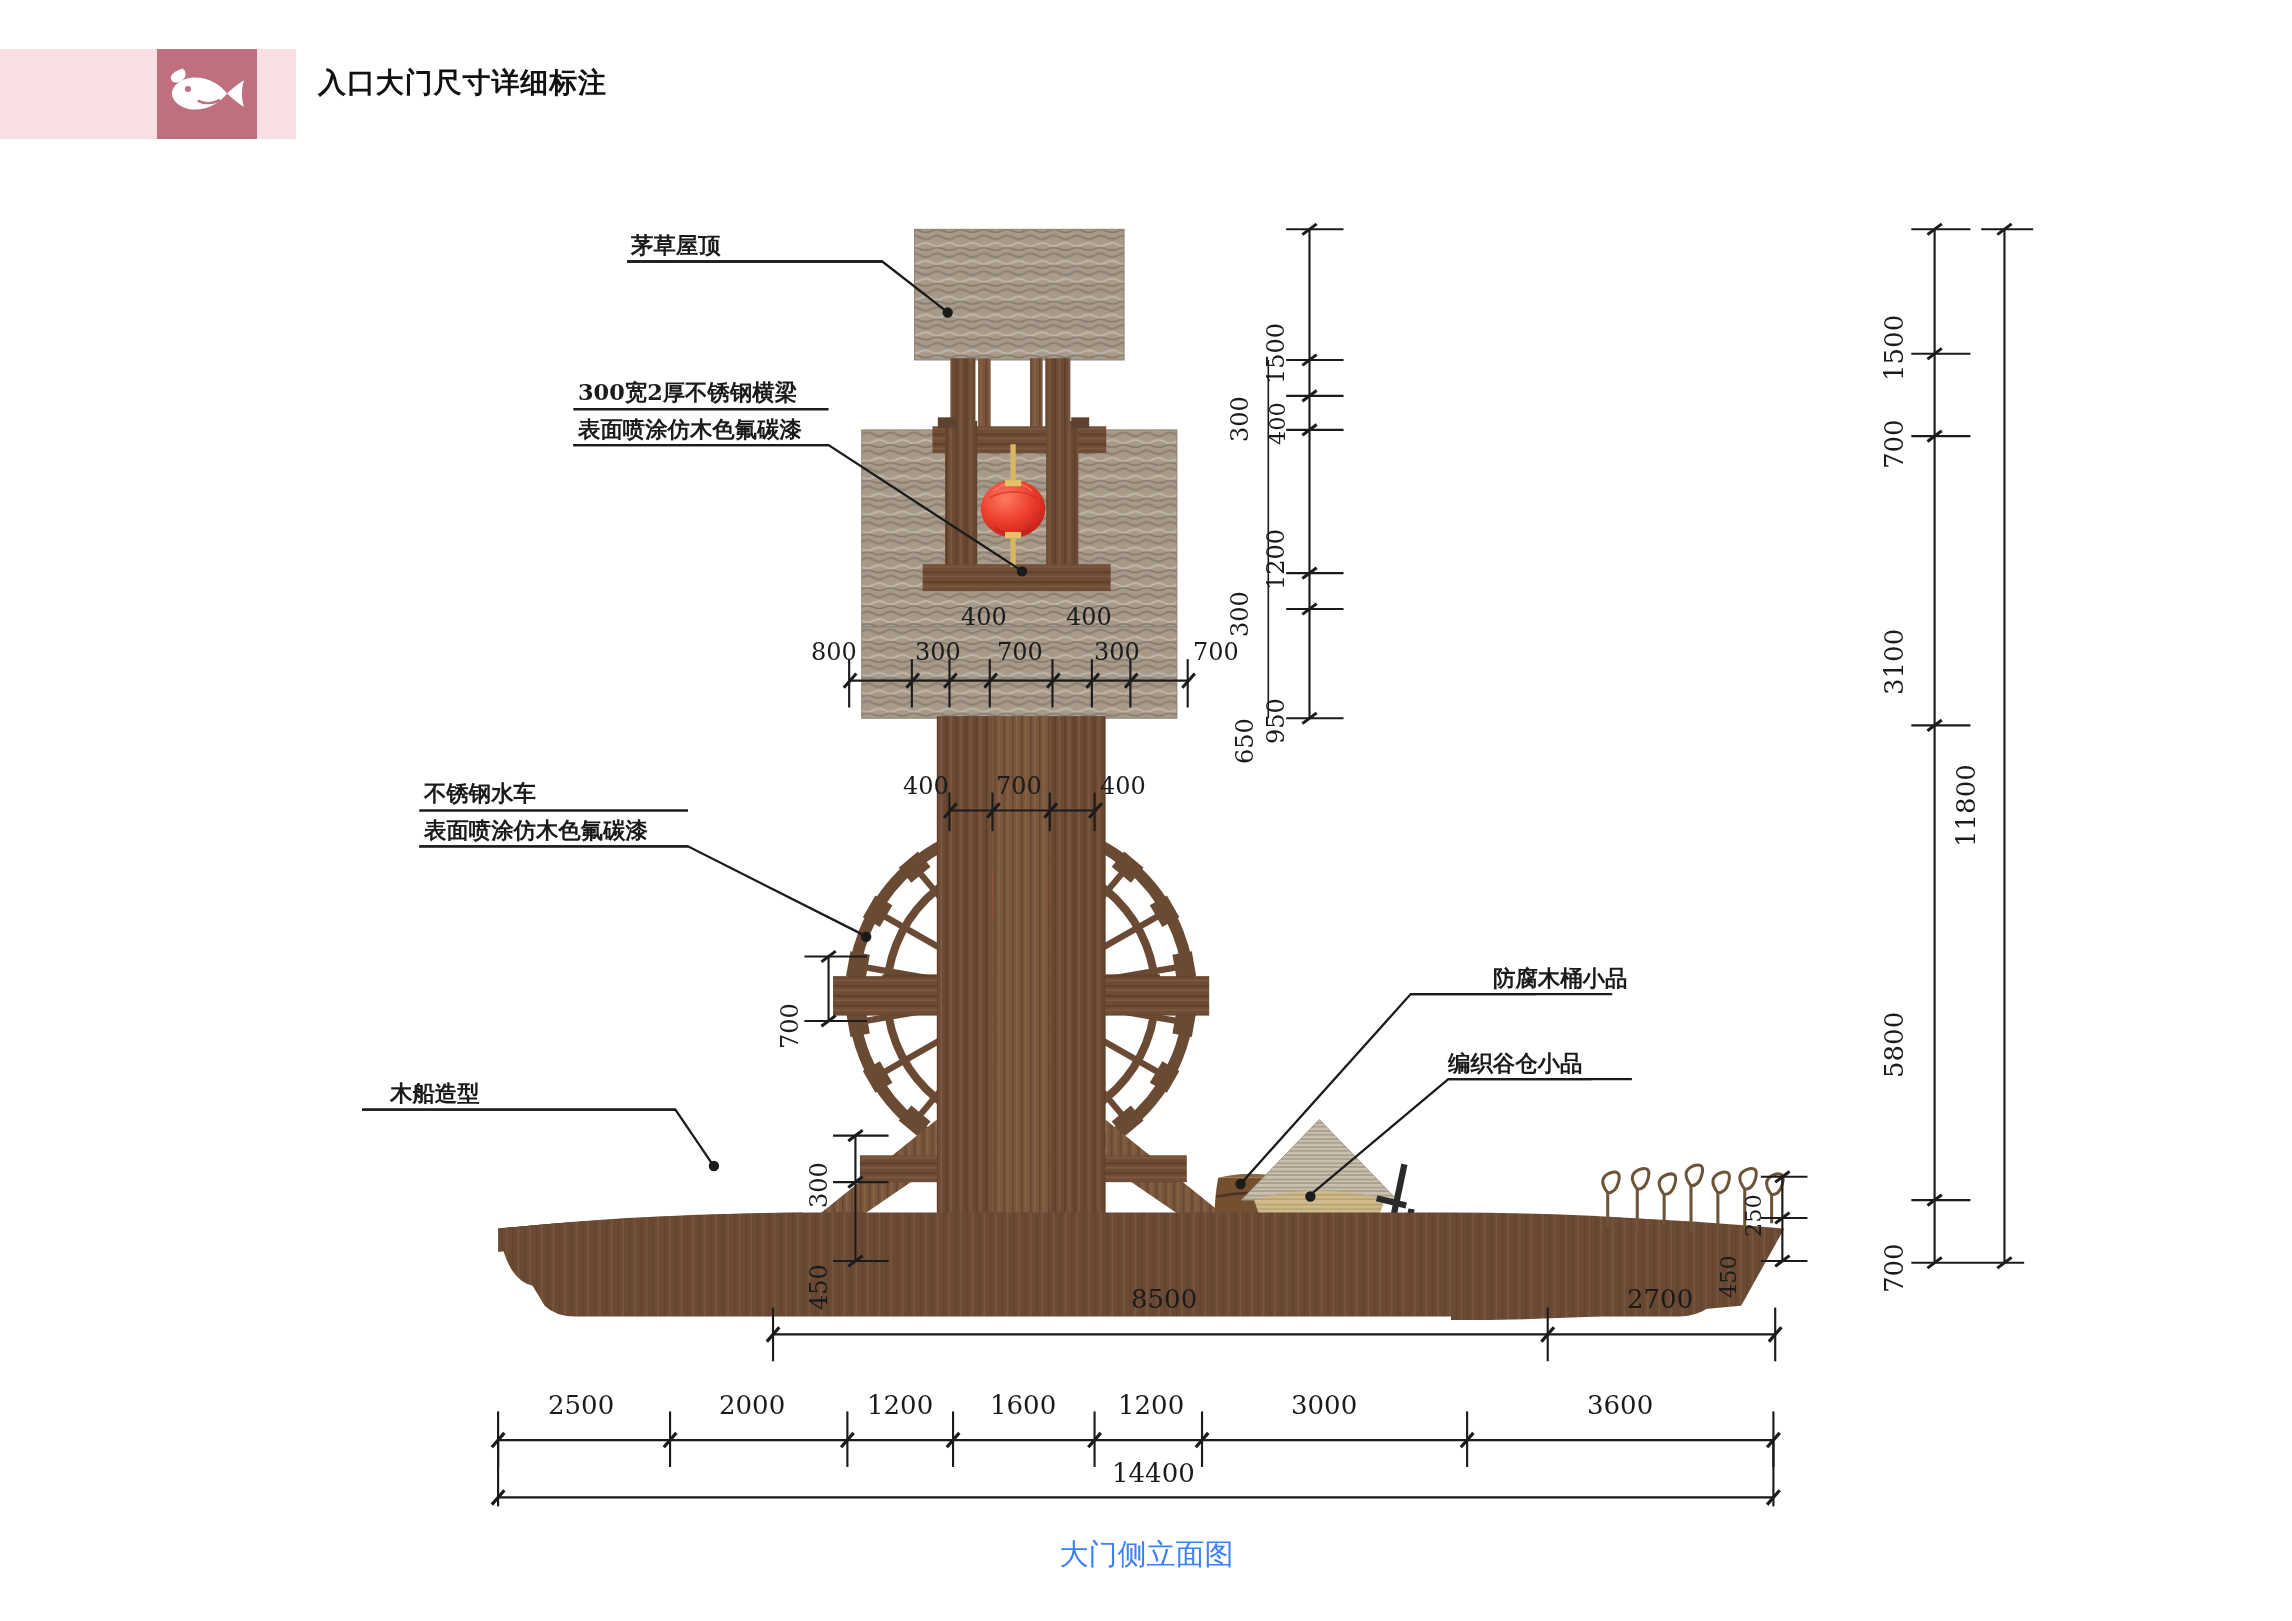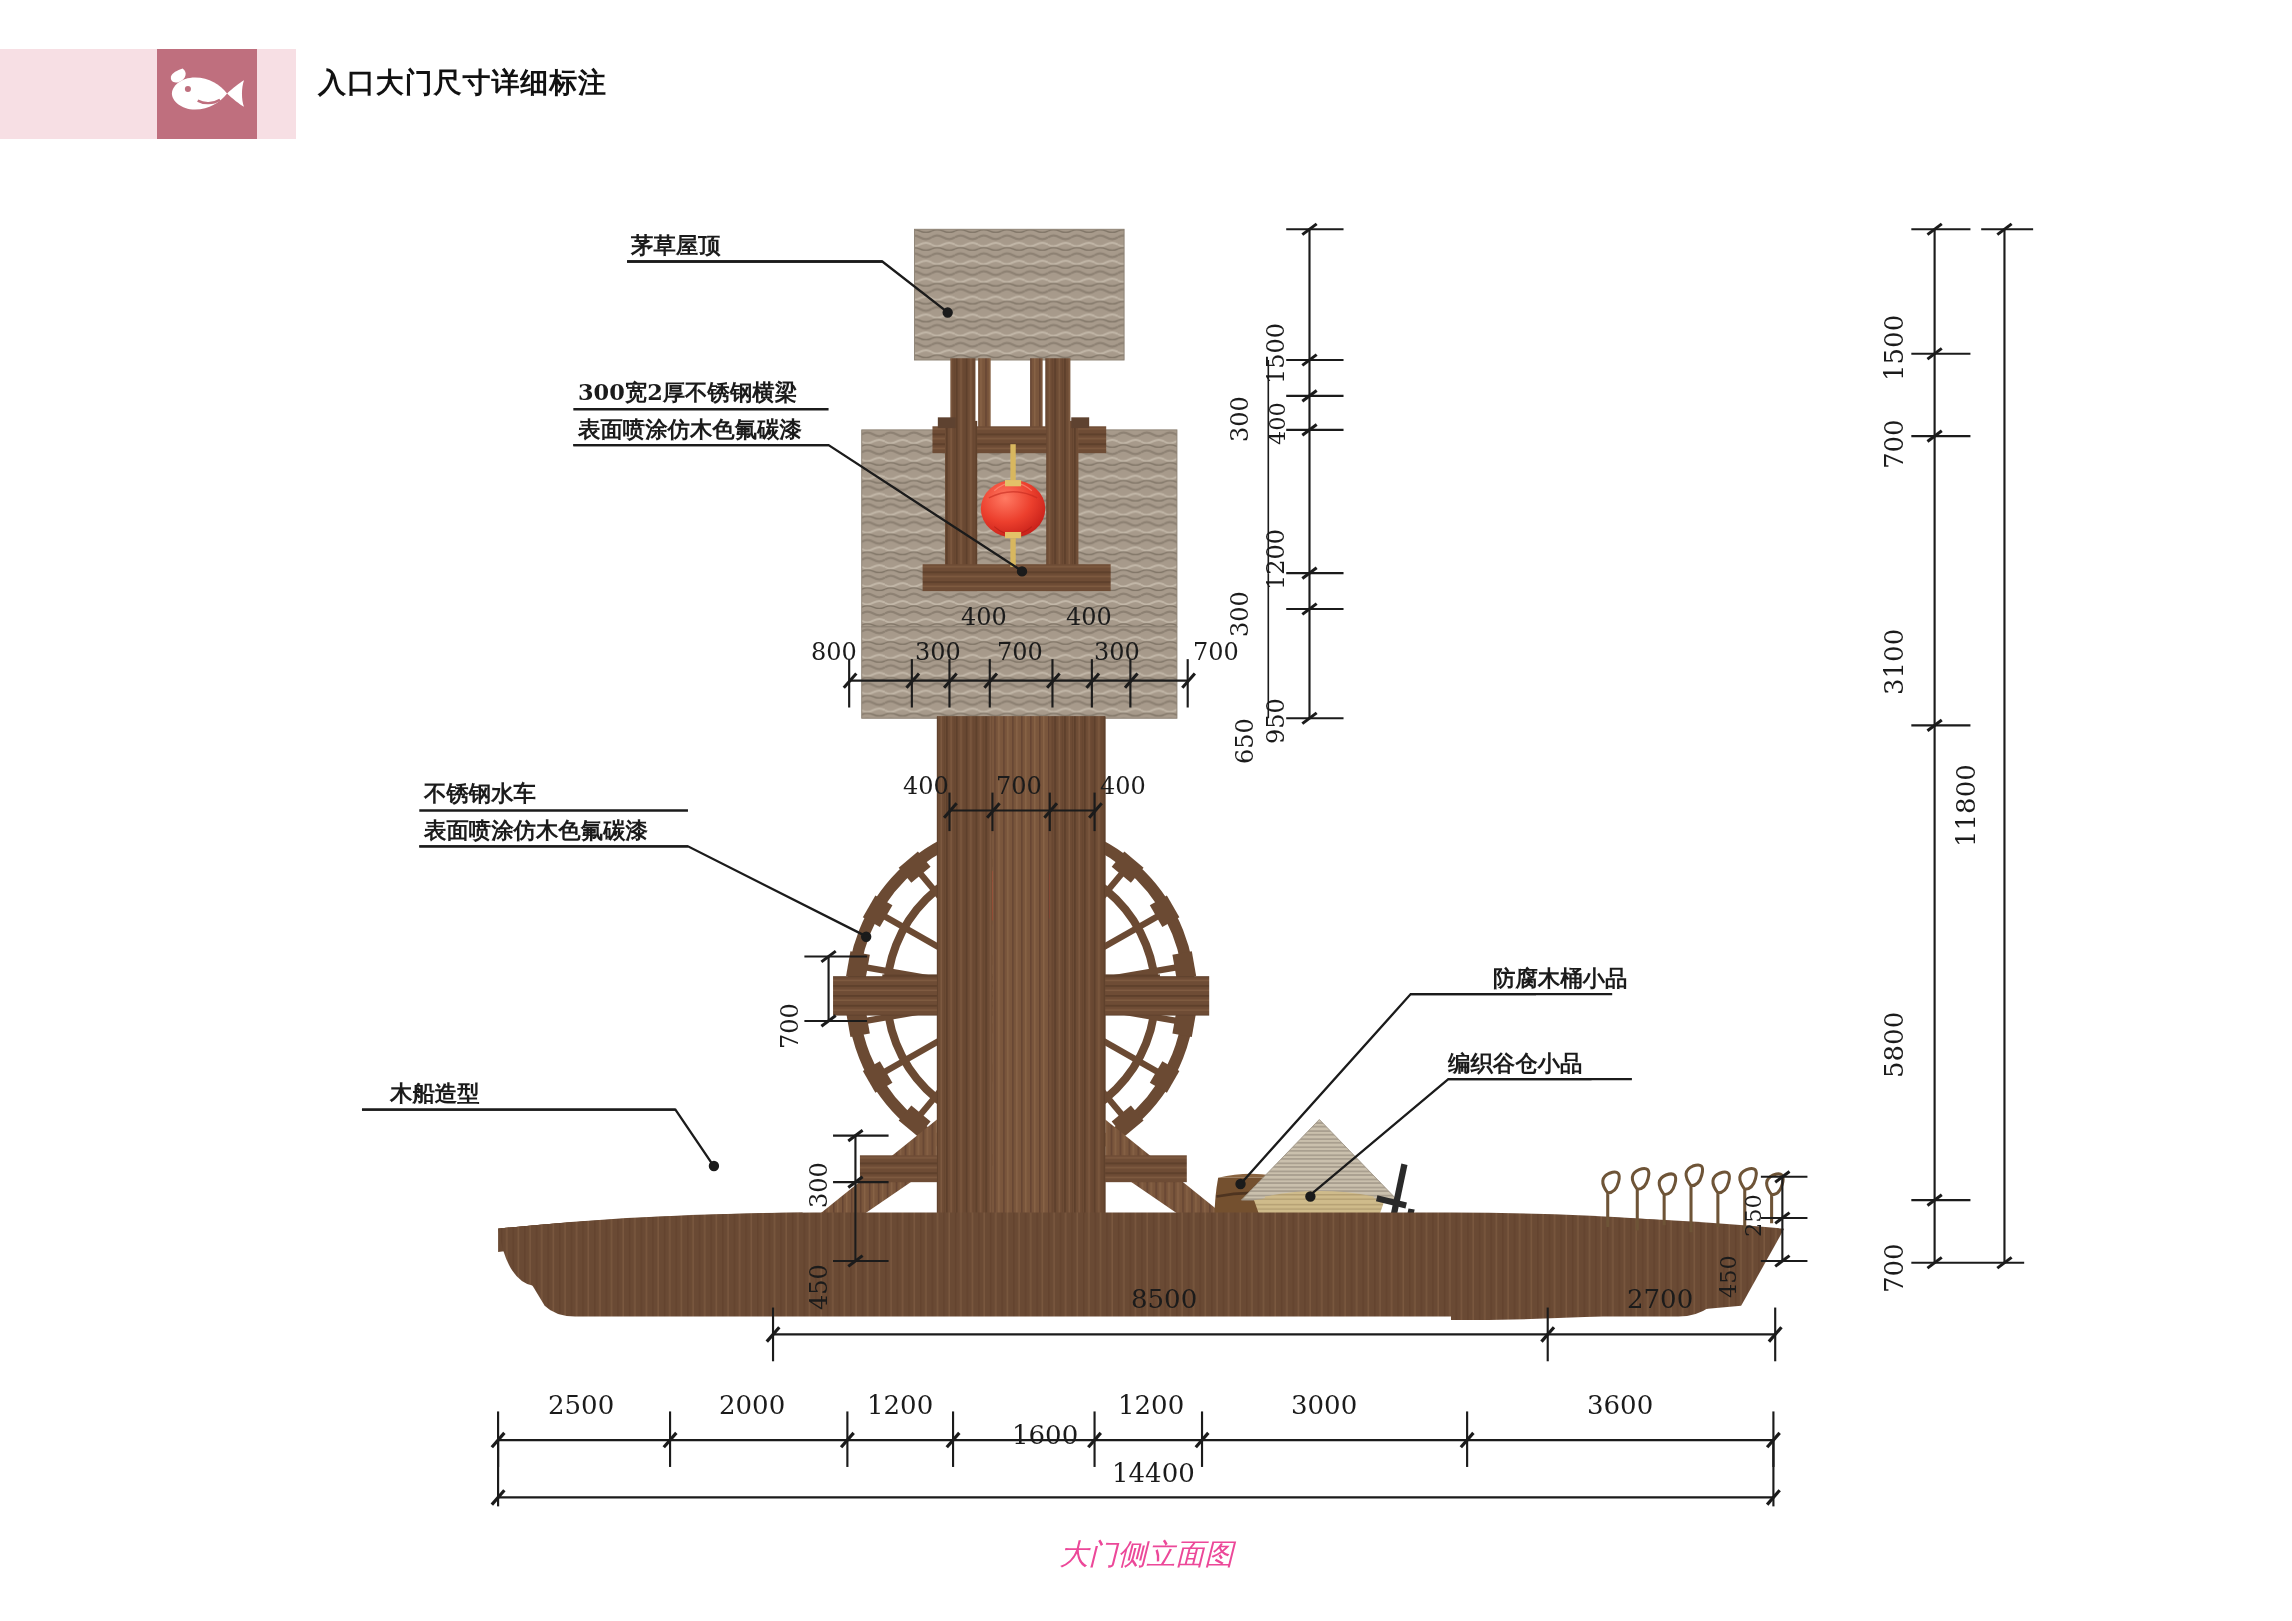--- a/index.html
+++ b/index.html
@@ -74,23 +74,22 @@
   }
   .dim.big { font-size: 26px; }
 
   
   #caption {
     position: absolute;
     left: 0; top: 1535px;
     width: 2293px;
     text-align: center;
     font-size: 29px;
-    color: #ec4899;
+    color: #3b82f6;
     font-family: "DejaVu Sans", "Liberation Sans", sans-serif;
-    font-style: italic;
   }
 </style>
 </head>
 <body>
 
 <div id="header-band"></div>
 
 <div id="logo-tile">
   <svg width="79" height="57" viewBox="0 0 88 64">
     <path d="M30 14 C14 14 4 24 4 32 C4 40 14 50 30 50 C46 50 58 42 66 32 C58 22 46 14 30 14 Z" fill="#ffffff"></path>
@@ -573,21 +572,21 @@
 
 <div class="dim vert small" style="left:1766px; top:1211px;">250</div>
 <div class="dim vert small" style="left:1741px; top:1272px;">450</div>
 
 <div class="dim big" style="left:1131px; top:1284px;">8500</div>
 <div class="dim big" style="left:1627px; top:1284px;">2700</div>
 
 <div class="dim big" style="left:548px; top:1390px;">2500</div>
 <div class="dim big" style="left:719px; top:1390px;text-align:center;">2000</div>
 <div class="dim big" style="left:867px; top:1390px;">1200</div>
-<div class="dim big" style="left:1012px; top:1390px;margin-top:30px;">1600</div>
+<div class="dim big" style="left:990px; top:1390px;">1600</div>
 <div class="dim big" style="left:1118px; top:1390px;">1200</div>
 <div class="dim big" style="left:1291px; top:1390px;">3000</div>
 <div class="dim big" style="left:1587px; top:1390px;">3600</div>
 
 <div class="dim big" style="left:1112px; top:1458px;">14400</div>
 
 <div id="caption">大门侧立面图</div>
 
 
 </body></html>

